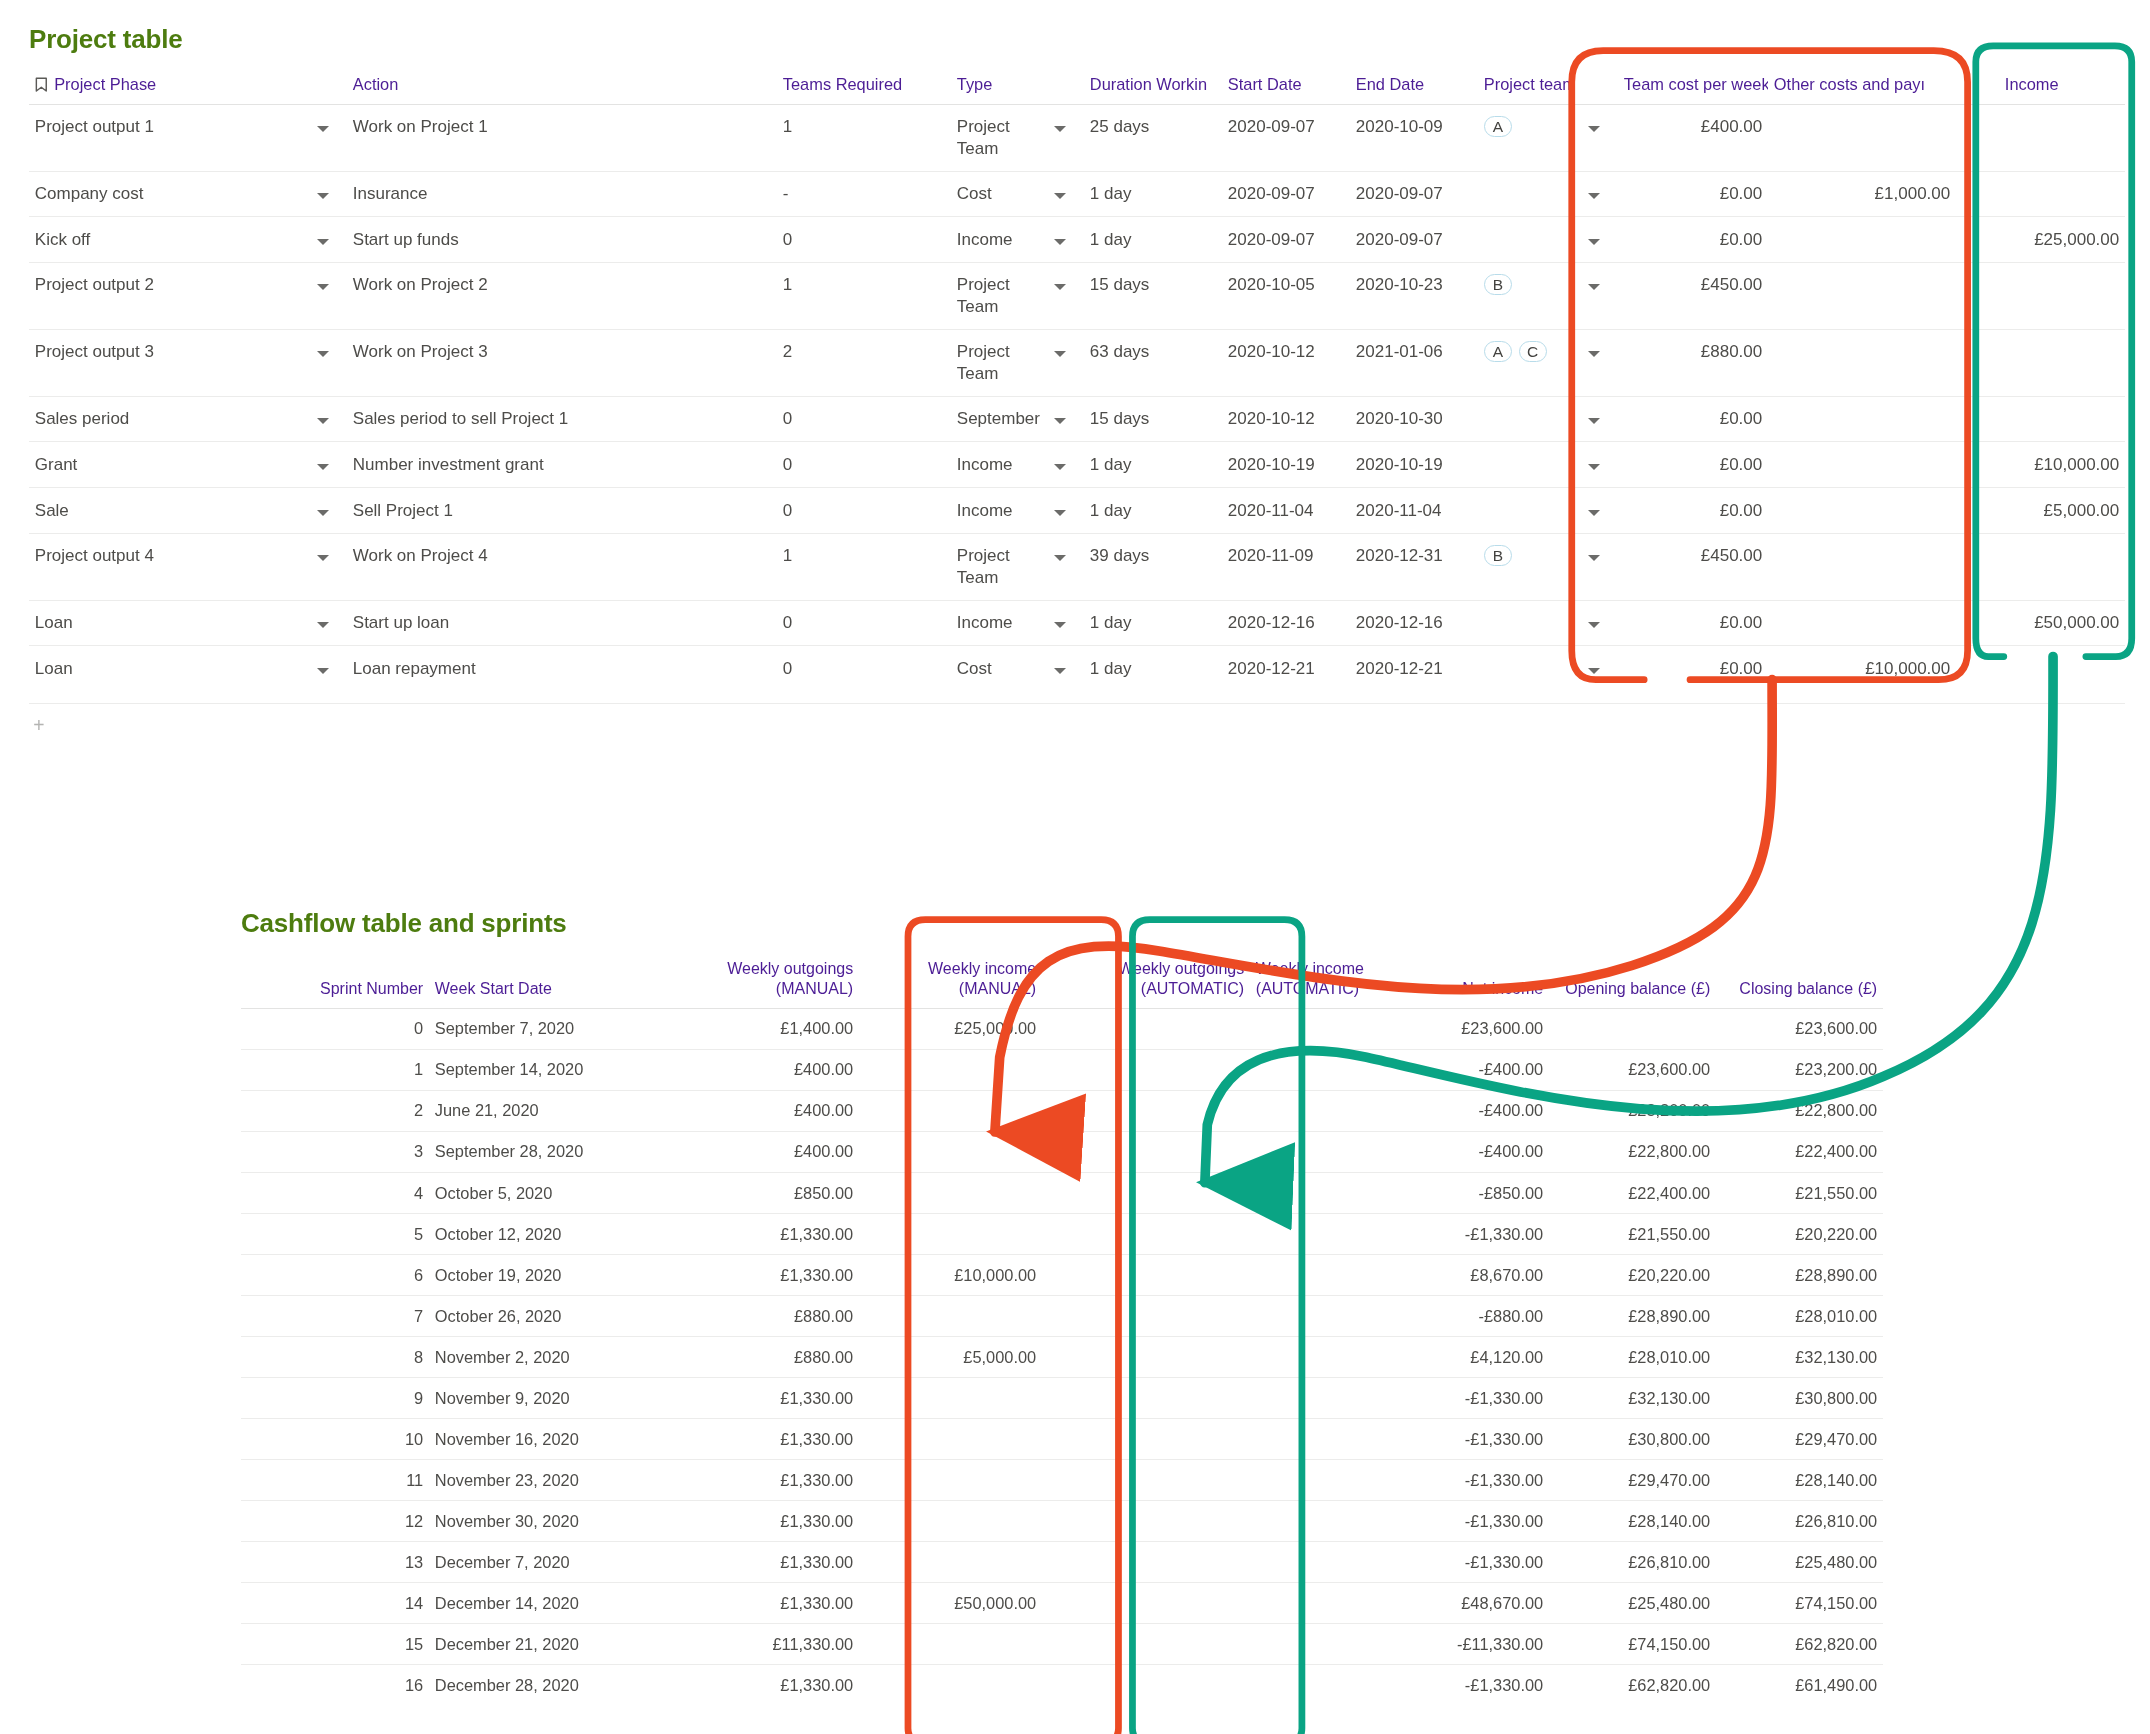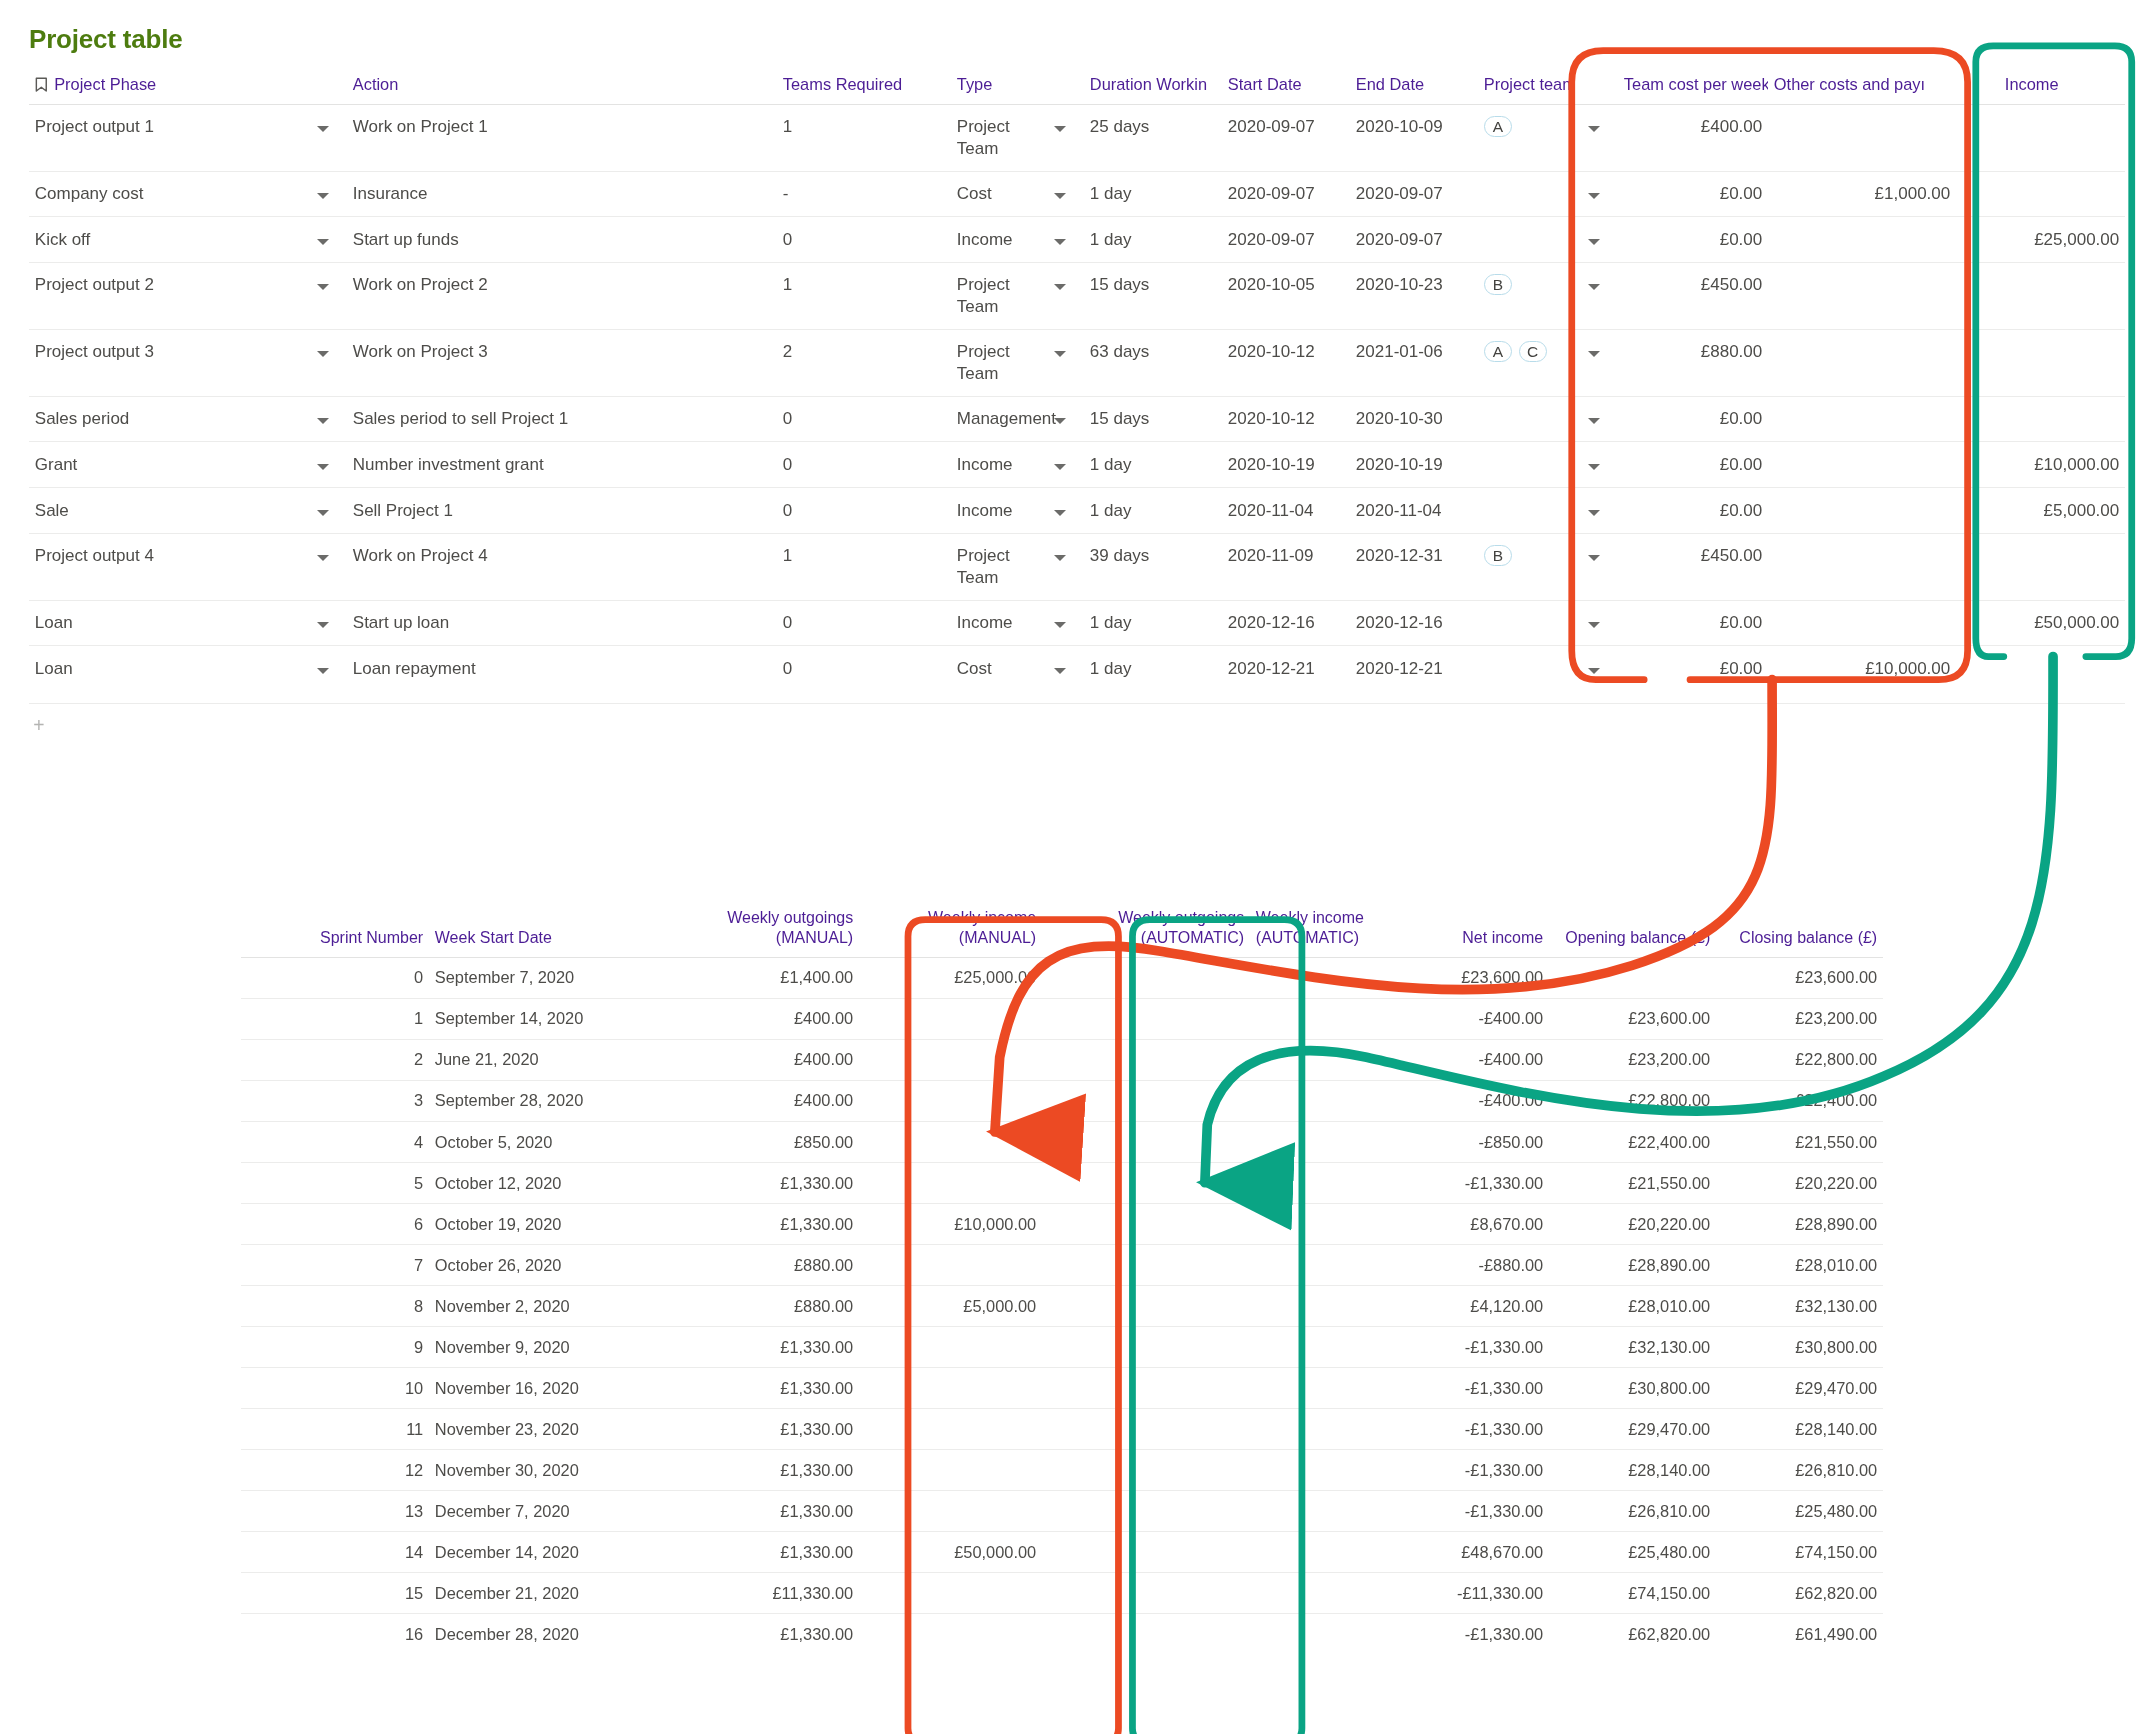--- a/index.html
+++ b/index.html
@@ -295,21 +295,21 @@
           <td class="num nowrap">£880.00</td>
           <td class="num nowrap"></td>
           <td></td>
           <td class="num nowrap"></td>
         </tr>
         <tr>
           <td>Sales period</td>
           <td class="caret-cell"><span class="caret"></span></td>
           <td>Sales period to sell Project 1</td>
           <td>0</td>
-          <td>Management</td>
+          <td>September</td>
           <td class="caret-cell"><span class="caret"></span></td>
           <td class="nowrap">15 days</td>
           <td class="nowrap">2020-10-12</td>
           <td class="nowrap">2020-10-30</td>
           <td>
             <div class="team-badges"></div>
           </td>
           <td class="caret-cell"><span class="caret"></span></td>
           <td class="num nowrap">£0.00</td>
           <td class="num nowrap"></td>
@@ -415,20 +415,21 @@
         </tr>
       </tbody>
   </table>
 
   <div class="add-row">
     <span class="plus-btn">+</span>
   </div>
 </div>
 
 <div id="cashflow-section">
+  <h1 class="section-title">Cashflow table and sprints</h1>
 
   <table class="grid" id="cashflow-table">
     <colgroup>
       <col class="cf-sprint">
         <col class="cf-date">
         <col class="cf-outman">
         <col class="cf-incman">
       <col class="cf-outauto">
         <col class="cf-incauto">
         <col class="cf-net">

